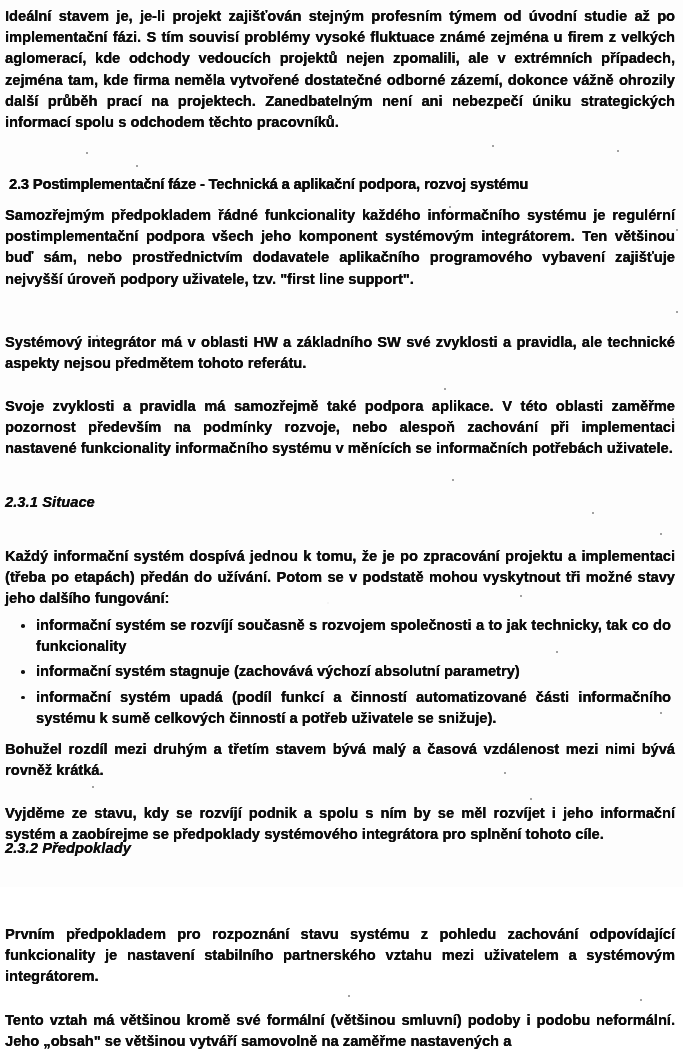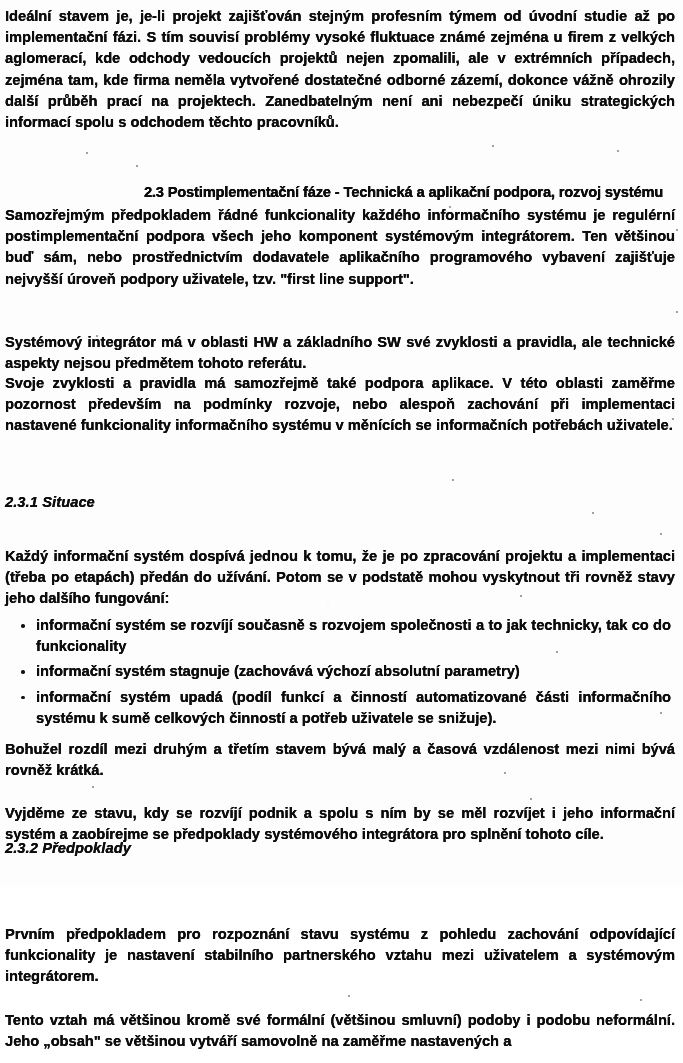--- a/index.html
+++ b/index.html
@@ -43,23 +43,23 @@
     -webkit-font-smoothing: none;
     text-shadow: 0 0 0.45px rgba(0,0,0,0.9), 0.25px 0 0.3px rgba(0,0,0,0.55);
   }
 
   .para {
     margin: 0;
     font-weight: 600;
   }
 
   .heading {
-    margin: 12px;
+    margin: 4px;
     font-weight: 800;
-    text-align: right;
+    text-align: left;
     letter-spacing: -0.15px;
     text-shadow: 0 0 0.5px rgba(0,0,0,1), 0.3px 0 0.35px rgba(0,0,0,0.7);
   }
 
   .subheading {
     margin: 0;
     font-weight: 700;
     font-style: italic;
     text-align: left;
     letter-spacing: 0.1px;
@@ -111,30 +111,30 @@
   </div>
 
   <div class="blk" style="top:205px;">
     <p class="para">Samozřejmým předpokladem řádné funkcionality každého informačního systému je regulérní postimplementační podpora všech jeho komponent systémovým integrátorem. Ten většinou buď sám, nebo prostřednictvím dodavatele aplikačního programového vybavení zajišťuje nejvyšší úroveň podpory uživatele, tzv. "first line support".</p>
   </div>
 
   <div class="blk" style="top:332px;">
     <p class="para">Systémový integrátor má v oblasti HW a základního SW své zvyklosti a pravidla, ale technické aspekty nejsou předmětem tohoto referátu.</p>
   </div>
 
-  <div class="blk" style="top:373px;">
+  <div class="blk" style="top:396px;">
     <p class="para">Svoje zvyklosti a pravidla má samozřejmě také podpora aplikace. V této oblasti zaměřme pozornost především na podmínky rozvoje, nebo alespoň zachování při implementaci nastavené funkcionality informačního systému v měnících se informačních potřebách uživatele.</p>
   </div>
 
   <div class="blk" style="top:492px;">
     <h3 class="subheading">2.3.1 Situace</h3>
   </div>
 
   <div class="blk" style="top:546px;">
-    <p class="para">Každý informační systém dospívá jednou k tomu, že je po zpracování projektu a implementaci (třeba po etapách) předán do užívání. Potom se v podstatě mohou vyskytnout tři rovněž stavy jeho dalšího fungování:</p>
+    <p class="para">Každý informační systém dospívá jednou k tomu, že je po zpracování projektu a implementaci (třeba po etapách) předán do užívání. Potom se v podstatě mohou vyskytnout tři možné stavy jeho dalšího fungování:</p>
   </div>
 
   <div class="blk" style="top:611px;">
     <ul class="bullets">
       <li>
         <span class="bullet-dot"></span>
         <span>informační systém se rozvíjí současně s rozvojem společnosti a to jak technicky, tak co do funkcionality</span>
       </li>
       <li>
         <span class="bullet-dot"></span>

